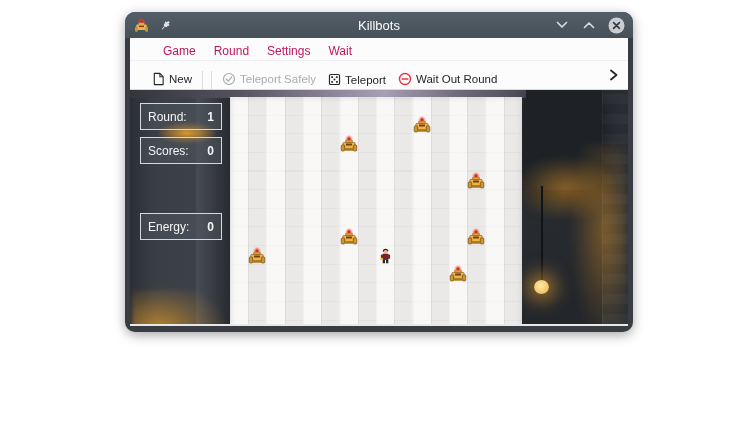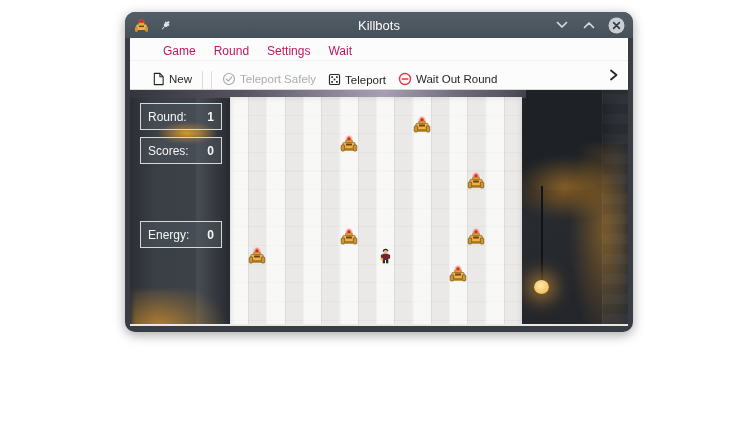--- a/index.html
+++ b/index.html
@@ -210,21 +210,21 @@
       <div class="crates right"></div>
 
       <div class="stat-box" style="top:13px">
         <span>Round:</span>
         <span class="value">1</span>
       </div>
       <div class="stat-box" style="top:47px">
         <span>Scores:</span>
         <span class="value">0</span>
       </div>
-      <div class="stat-box" style="top:131px">
+      <div class="stat-box" style="top:123px">
         <span>Energy:</span>
         <span class="value">0</span>
       </div>
 
       <div class="board" id="board">
           <div class="sprite" style="left: 182.625px; top: 19.4375px;">
             <svg width="18" height="17" viewBox="0 0 18 17">
               <defs>
                 <radialGradient id="rg">
                   <stop offset="0" stop-color="#ff3b2e" stop-opacity="0.8"></stop>

